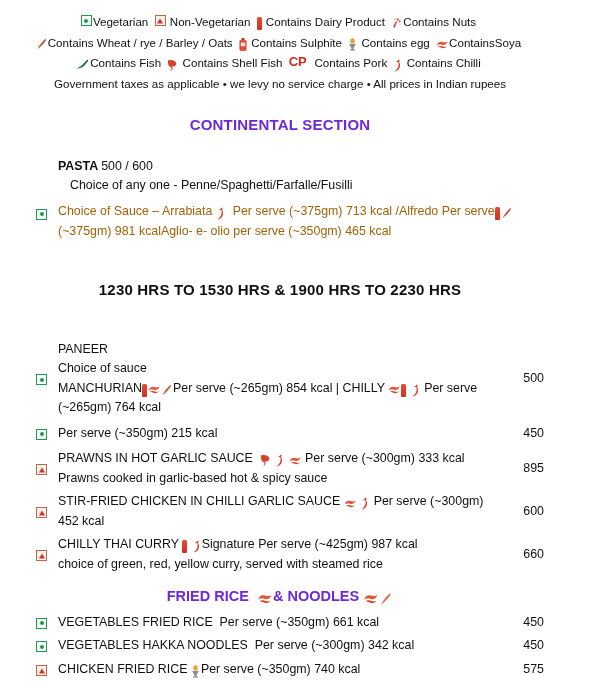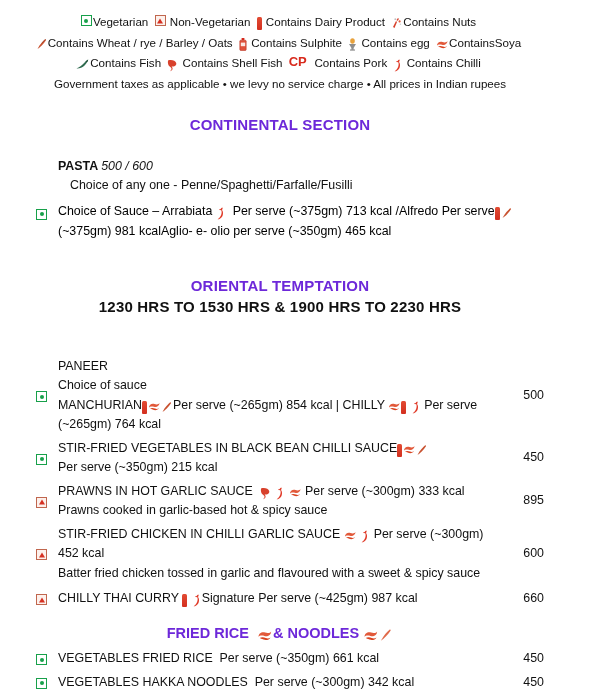--- a/index.html
+++ b/index.html
@@ -175,30 +175,30 @@
   }
 
   
   .pasta-block {
     padding-left: 58px;
     font-size: 12.4px;
     line-height: 19px;
     color: #111;
   }
   .pasta-title { font-weight: bold; }
-  .pasta-title .price-inline { font-weight: normal; font-style: italic; }
+  .pasta-title .price-inline { font-weight: normal; }
   .pasta-choice { padding-left: 12px; }
 
   .sauce-row {
     display: flex;
     padding-left: 36px;
     padding-right: 16px;
     font-size: 12.4px;
     line-height: 20px;
-    color: #000000;
+    color: #a16207;
   }
   .sauce-row .marker {
     width: 22px;
     flex: 0 0 22px;
     padding-top: 4px;
   }
   .sauce-row .body { flex: 1 1 auto; }
 
   
   .items { padding: 0 16px 0 36px; }
@@ -356,21 +356,20 @@
             <path d="M6.4 0.6 C6.9 1.6 6.6 2.4 6 2.9 C7.4 4.6 7.6 8 5.4 10.6 C4 12.2 2.4 12.6 1.6 12.2 C3 11.4 4.4 9.8 5.2 7.8 C5.9 6 5.8 4 5 3.1 C4.2 3.4 3.4 3 3 2.2 C4 2.4 5 2 5.3 1 Z" fill="#e03a28"></path>
           </svg>
       </span>&nbsp;&nbsp;<span>Per serve (~375gm) 713 kcal /Alfredo Per serve</span><span class="ico ico-dairy"></span><span class="ico ico-wheat">
         <svg viewBox="0 0 11 13" width="11" height="13">
             <path d="M9.5 1 C7 3 4 6 1.5 11 C4 9.5 7.5 6 10 2.2 Z" fill="#c8512f"></path>
           </svg>
       </span> <span>(~375gm) 981 kcalAglio- e- olio per serve (~350gm) 465 kcal</span></div>
   </div>
 
   <div style="height:36px"></div>
-  <div class="section-title">ORIENTAL TEMPTATION</div>
   <div class="section-sub" style="margin-top:4px">1230 HRS TO 1530 HRS &amp; 1900 HRS TO 2230 HRS</div>
 
   <div style="height:42px"></div>
 
   <div class="items">
 
     <div class="item">
       <div class="marker"><span class="ico ico-veg"></span></div>
       <div class="content">
         <div class="item-name">PANEER</div>
@@ -388,26 +387,20 @@
               </svg></span> <span>Per serve (~265gm) 764 kcal</span></div>
       </div>
       <div class="price">500</div>
     </div>
 
     <div class="spacer-4"></div>
 
     <div class="item">
       <div class="marker"><span class="ico ico-veg"></span></div>
       <div class="content">
-        <div class="item-name"><span>STIR-FRIED VEGETABLES IN BLACK BEAN CHILLI SAUCE</span><span class="ico ico-dairy"></span><span class="ico ico-soya"><svg viewBox="0 0 12 10" width="12" height="10">
-                <path d="M1 6.5 C1 3.5 4 2 6.5 3 C8.8 3.9 11 3.2 11.5 2 C11.6 4.8 8.6 6.6 6 5.8 C3.6 5 1.8 5.5 1 6.5 Z" fill="#e2593a"></path>
-                <path d="M2 7.6 C3.4 6.6 5.4 6.8 7 7.5 C8.6 8.2 10 8 11 7 C10 9 7.4 9.6 5.2 8.8 C3.6 8.2 2.6 8 2 7.6 Z" fill="#d8421f"></path>
-              </svg></span><span class="ico ico-wheat"><svg viewBox="0 0 11 13" width="11" height="13">
-                <path d="M9.5 1 C7 3 4 6 1.5 11 C4 9.5 7.5 6 10 2.2 Z" fill="#c8512f"></path>
-              </svg></span></div>
         <div class="item-desc"> Per serve (~350gm) 215 kcal</div>
       </div>
       <div class="price">450</div>
     </div>
 
     <div class="spacer-4"></div>
 
     <div class="item">
       <div class="marker"><span class="ico ico-nonveg"></span></div>
       <div class="content">
@@ -428,33 +421,33 @@
 
     <div class="item">
       <div class="marker"><span class="ico ico-nonveg"></span></div>
       <div class="content">
         <div class="item-name"><span>STIR-FRIED CHICKEN IN CHILLI GARLIC SAUCE</span> <span class="ico ico-soya"><svg viewBox="0 0 12 10" width="12" height="10">
                 <path d="M1 6.5 C1 3.5 4 2 6.5 3 C8.8 3.9 11 3.2 11.5 2 C11.6 4.8 8.6 6.6 6 5.8 C3.6 5 1.8 5.5 1 6.5 Z" fill="#e2593a"></path>
                 <path d="M2 7.6 C3.4 6.6 5.4 6.8 7 7.5 C8.6 8.2 10 8 11 7 C10 9 7.4 9.6 5.2 8.8 C3.6 8.2 2.6 8 2 7.6 Z" fill="#d8421f"></path>
               </svg></span> <span class="ico ico-chilli"><svg viewBox="0 0 9 13" width="9" height="13">
                 <path d="M6.4 0.6 C6.9 1.6 6.6 2.4 6 2.9 C7.4 4.6 7.6 8 5.4 10.6 C4 12.2 2.4 12.6 1.6 12.2 C3 11.4 4.4 9.8 5.2 7.8 C5.9 6 5.8 4 5 3.1 C4.2 3.4 3.4 3 3 2.2 C4 2.4 5 2 5.3 1 Z" fill="#e03a28"></path>
               </svg></span> <span>Per serve (~300gm) 452 kcal</span></div>
-        <div class="item-desc">Batter fried chicken tossed in garlic and flavoured with a sweet &amp; spicy sauce</div>
       </div>
       <div class="price">600</div>
     </div>
 
     <div class="spacer-4"></div>
 
     <div class="item">
       <div class="marker"><span class="ico ico-nonveg"></span></div>
       <div class="content">
         <div class="item-name"><span>CHILLY THAI CURRY</span> <span class="ico ico-dairy"></span> <span class="ico ico-chilli"><svg viewBox="0 0 9 13" width="9" height="13">
                 <path d="M6.4 0.6 C6.9 1.6 6.6 2.4 6 2.9 C7.4 4.6 7.6 8 5.4 10.6 C4 12.2 2.4 12.6 1.6 12.2 C3 11.4 4.4 9.8 5.2 7.8 C5.9 6 5.8 4 5 3.1 C4.2 3.4 3.4 3 3 2.2 C4 2.4 5 2 5.3 1 Z" fill="#e03a28"></path>
               </svg></span><span>Signature Per serve (~425gm) 987 kcal</span></div>
+        <div class="item-desc">choice of green, red, yellow curry, served with steamed rice</div>
       </div>
       <div class="price">660</div>
     </div>
 
   </div>
 
   <div style="height:14px"></div>
   <div class="fr-title"><span>FRIED RICE</span> &nbsp;<span class="ico ico-soya" style="width:15px;height:12px"><svg viewBox="0 0 12 10" width="15" height="12">
           <path d="M1 6.5 C1 3.5 4 2 6.5 3 C8.8 3.9 11 3.2 11.5 2 C11.6 4.8 8.6 6.6 6 5.8 C3.6 5 1.8 5.5 1 6.5 Z" fill="#e2593a"></path>
           <path d="M2 7.6 C3.4 6.6 5.4 6.8 7 7.5 C8.6 8.2 10 8 11 7 C10 9 7.4 9.6 5.2 8.8 C3.6 8.2 2.6 8 2 7.6 Z" fill="#d8421f"></path>

